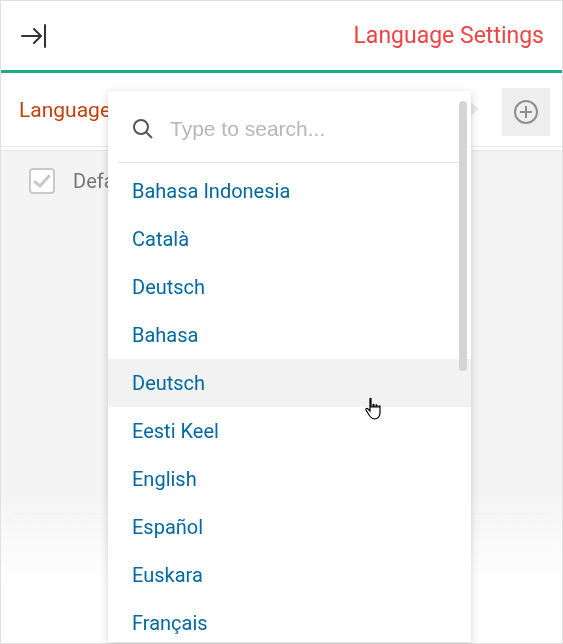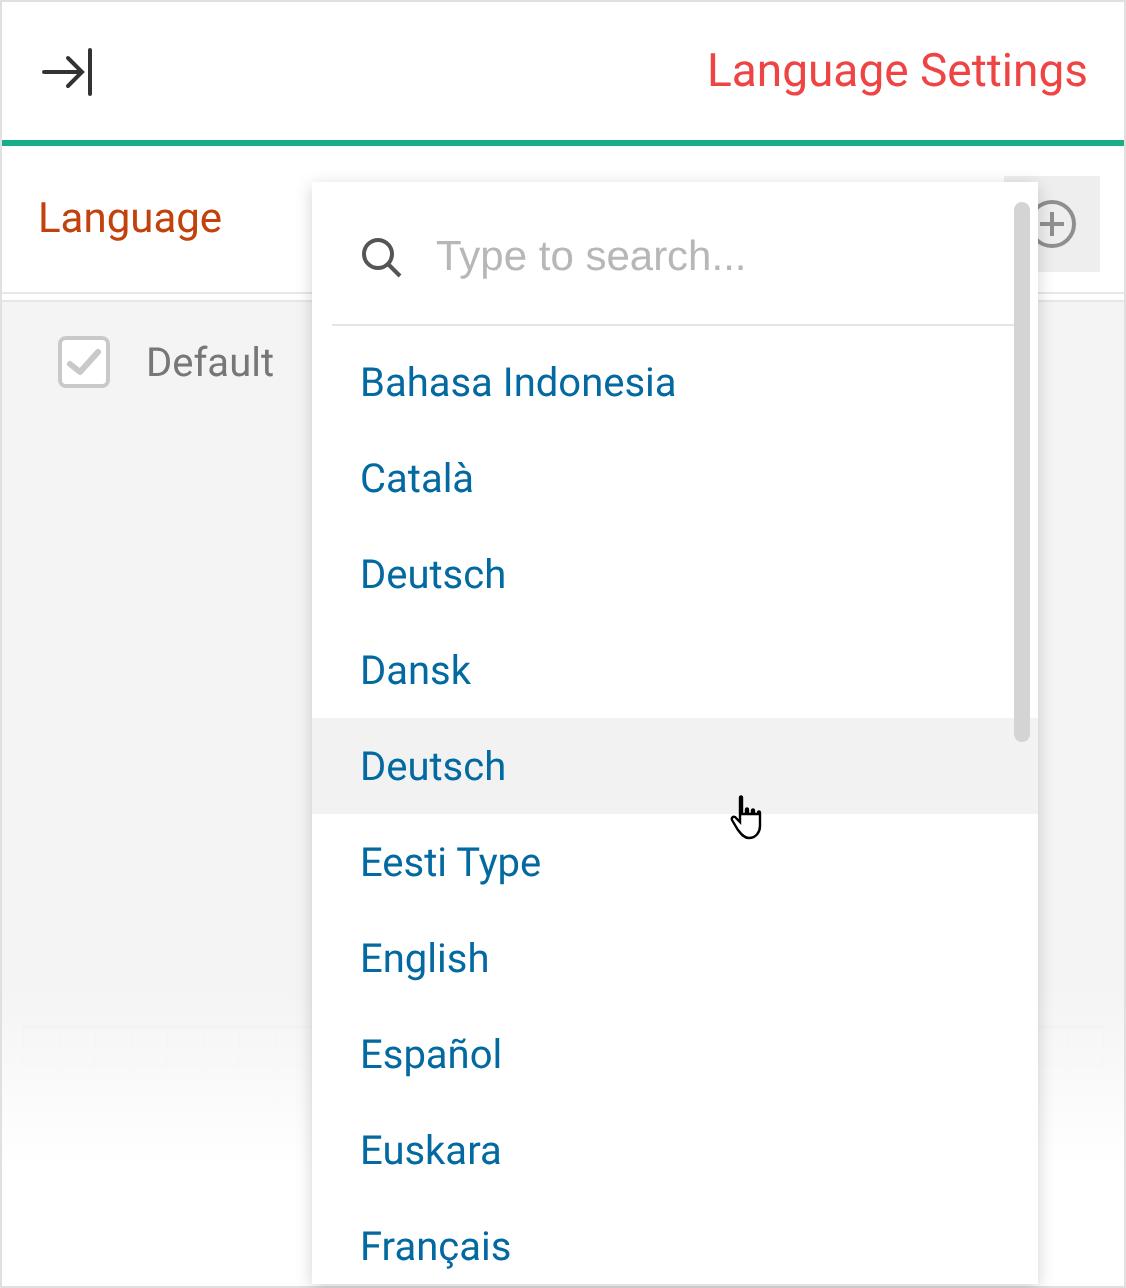--- a/index.html
+++ b/index.html
@@ -115,21 +115,20 @@
     position: absolute;
     top: 90px;
     left: 107px;
     width: 363px;
     background: #fff;
     box-shadow: 0 2px 8px rgba(0,0,0,0.18);
     z-index: 10;
     padding-bottom: 12px;
     height: 551px;
     overflow: hidden;
-    margin-left: 48px;
   }
   .dropdown-search {
     display: flex;
     align-items: center;
     height: 68px;
     padding: 0 14px;
     margin: 4px 10px 0 10px;
     border-bottom: 1px solid #e4e4e4;
   }
   .search-icon {
@@ -226,23 +225,23 @@
           <circle cx="9" cy="9" r="7"></circle>
           <line x1="20" y1="20" x2="14" y2="14"></line>
         </svg>
       </span>
       <input class="search-input" placeholder="Type to search..." style="">
     </div>
     <div class="dd-list" id="dd-list">
         <div class="dd-item">Bahasa Indonesia</div>
         <div class="dd-item">Català</div>
         <div class="dd-item">Deutsch</div>
-        <div class="dd-item">Dansk</div>
+        <div class="dd-item">Bahasa</div>
         <div class="dd-item hover">Deutsch</div>
-        <div class="dd-item">Eesti Type</div>
+        <div class="dd-item">Eesti Keel</div>
         <div class="dd-item">English</div>
         <div class="dd-item">Español</div>
         <div class="dd-item">Euskara</div>
         <div class="dd-item">Français</div>
       </div>
     <div class="dd-scrollbar"></div>
   </div>
 
   <span class="cursor">
     <svg width="20" height="24" viewBox="0 0 20 24" fill="white" stroke="black" stroke-width="1.2">

